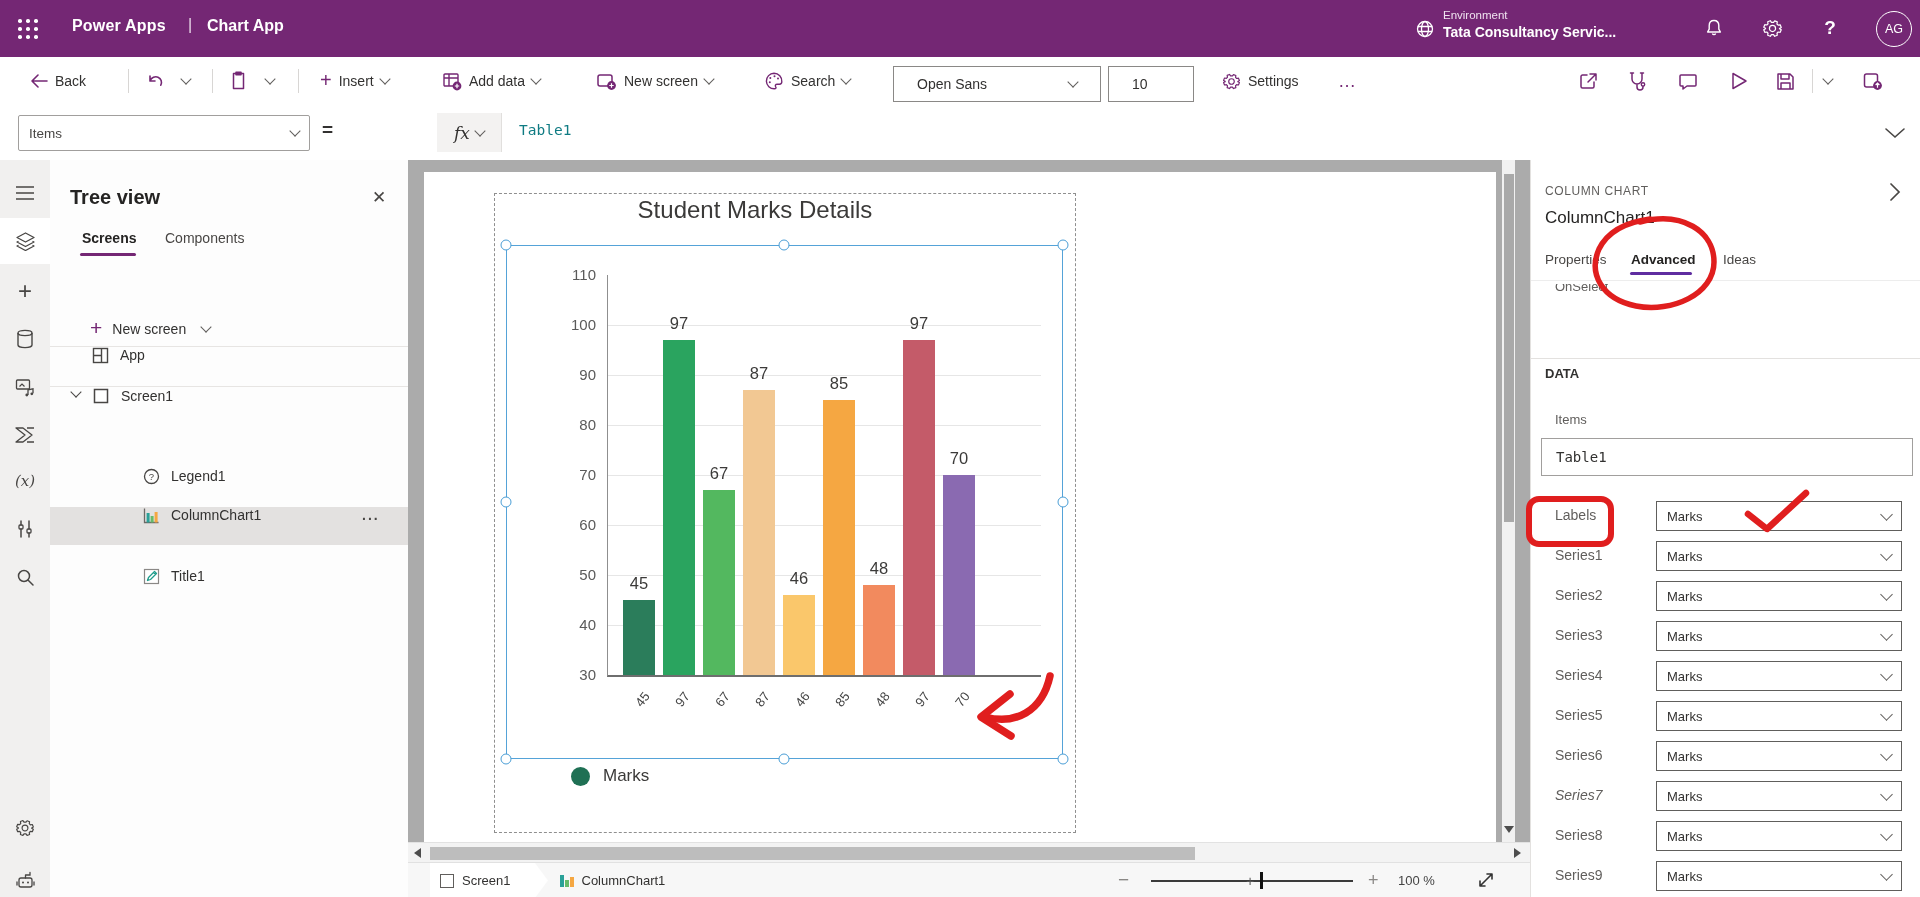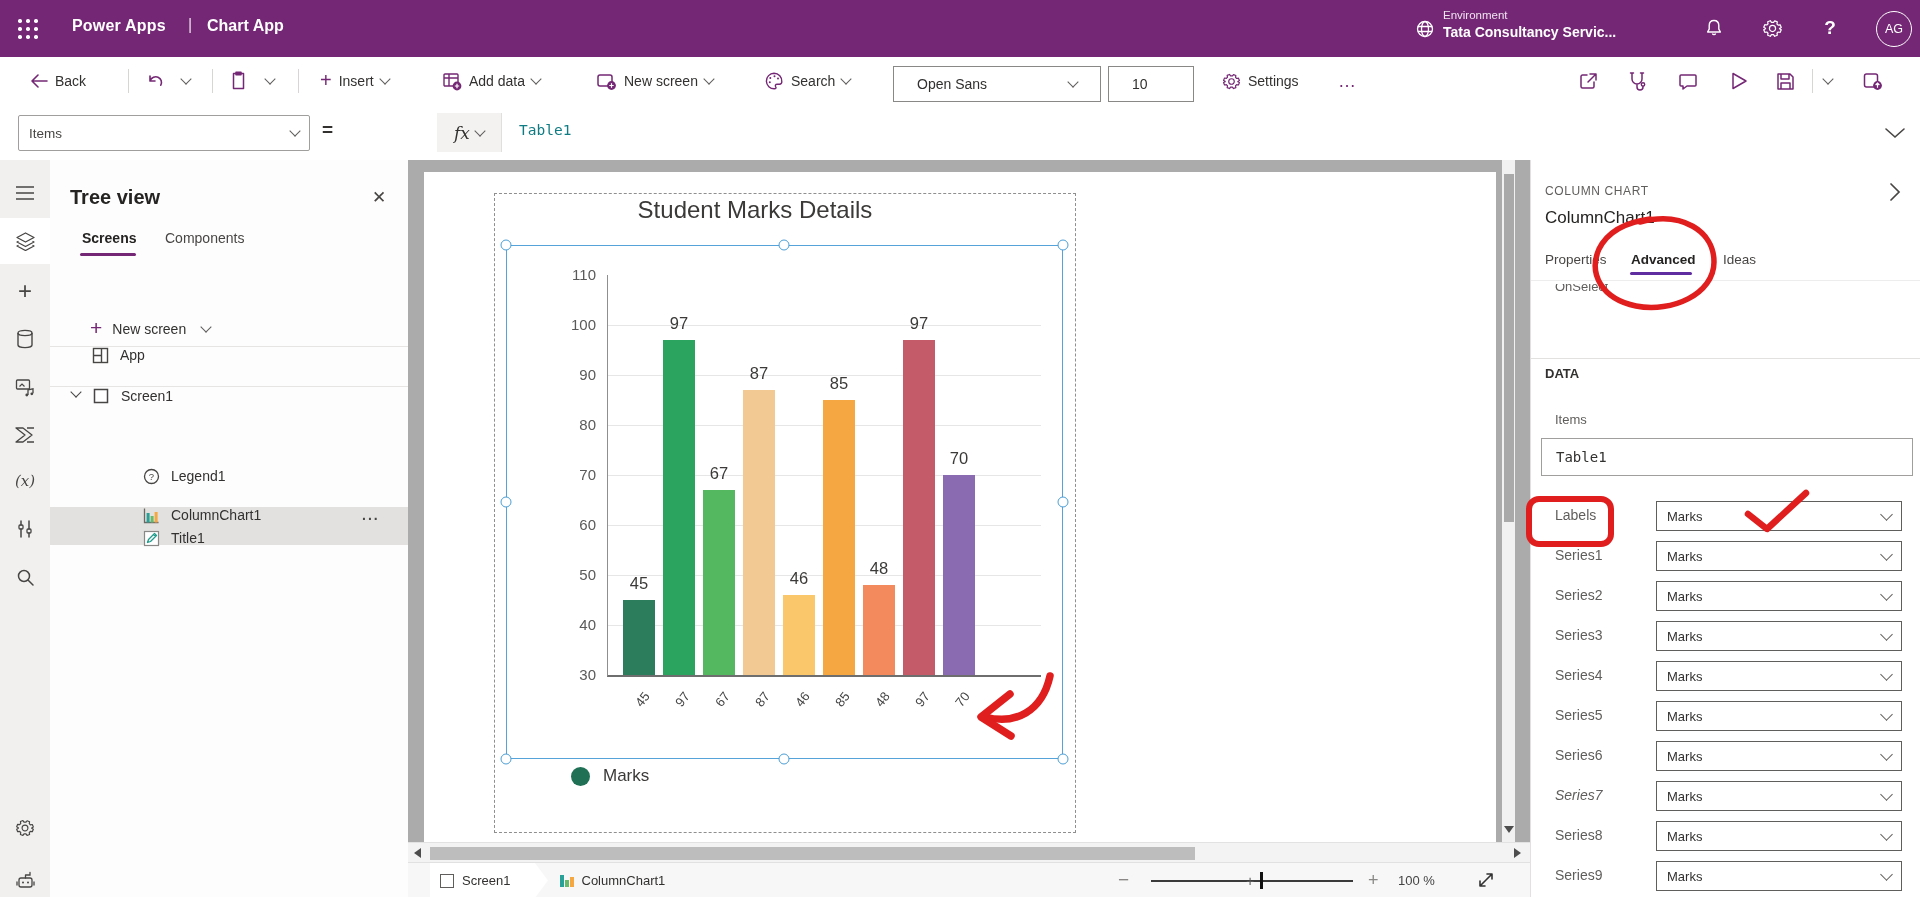--- a/index.html
+++ b/index.html
@@ -400,21 +400,21 @@
     <div class="trow sel" style="top:347px">
       <svg style="margin-left:93px" width="17" height="17" viewBox="0 0 17 17">
           <path d="M1.5 1.5v14h14" stroke="#6b6966" stroke-width="1.3" fill="none"></path>
           <rect x="3.6" y="6" width="3" height="9.5" fill="#2aa198"></rect>
           <rect x="7.6" y="9" width="3" height="6.5" fill="#66bb6a"></rect>
           <rect x="11.6" y="5" width="3" height="10.5" fill="#f5a742"></rect>
         </svg>
       <span style="margin-left:11px">ColumnChart1</span>
       <span class="dots">...</span>
     </div>
-    <div class="trow" style="top:370px">
+    <div class="trow" style="top:408px">
       <svg style="margin-left:93px" width="17" height="17" viewBox="0 0 17 17">
           <rect x="1.5" y="1.5" width="14" height="14" stroke="#8a8886" stroke-width="1.2" fill="#fff"></rect>
           <path d="M4.5 12.5l1-3 6-6 2 2-6 6zM10.5 4.5l2 2" stroke="#1e9c8b" stroke-width="1.3" fill="none" stroke-linejoin="round"></path>
         </svg>
       <span style="margin-left:11px">Title1</span>
     </div>
   </div>
 
   <div class="canvas">
     <div class="artboard"></div>

